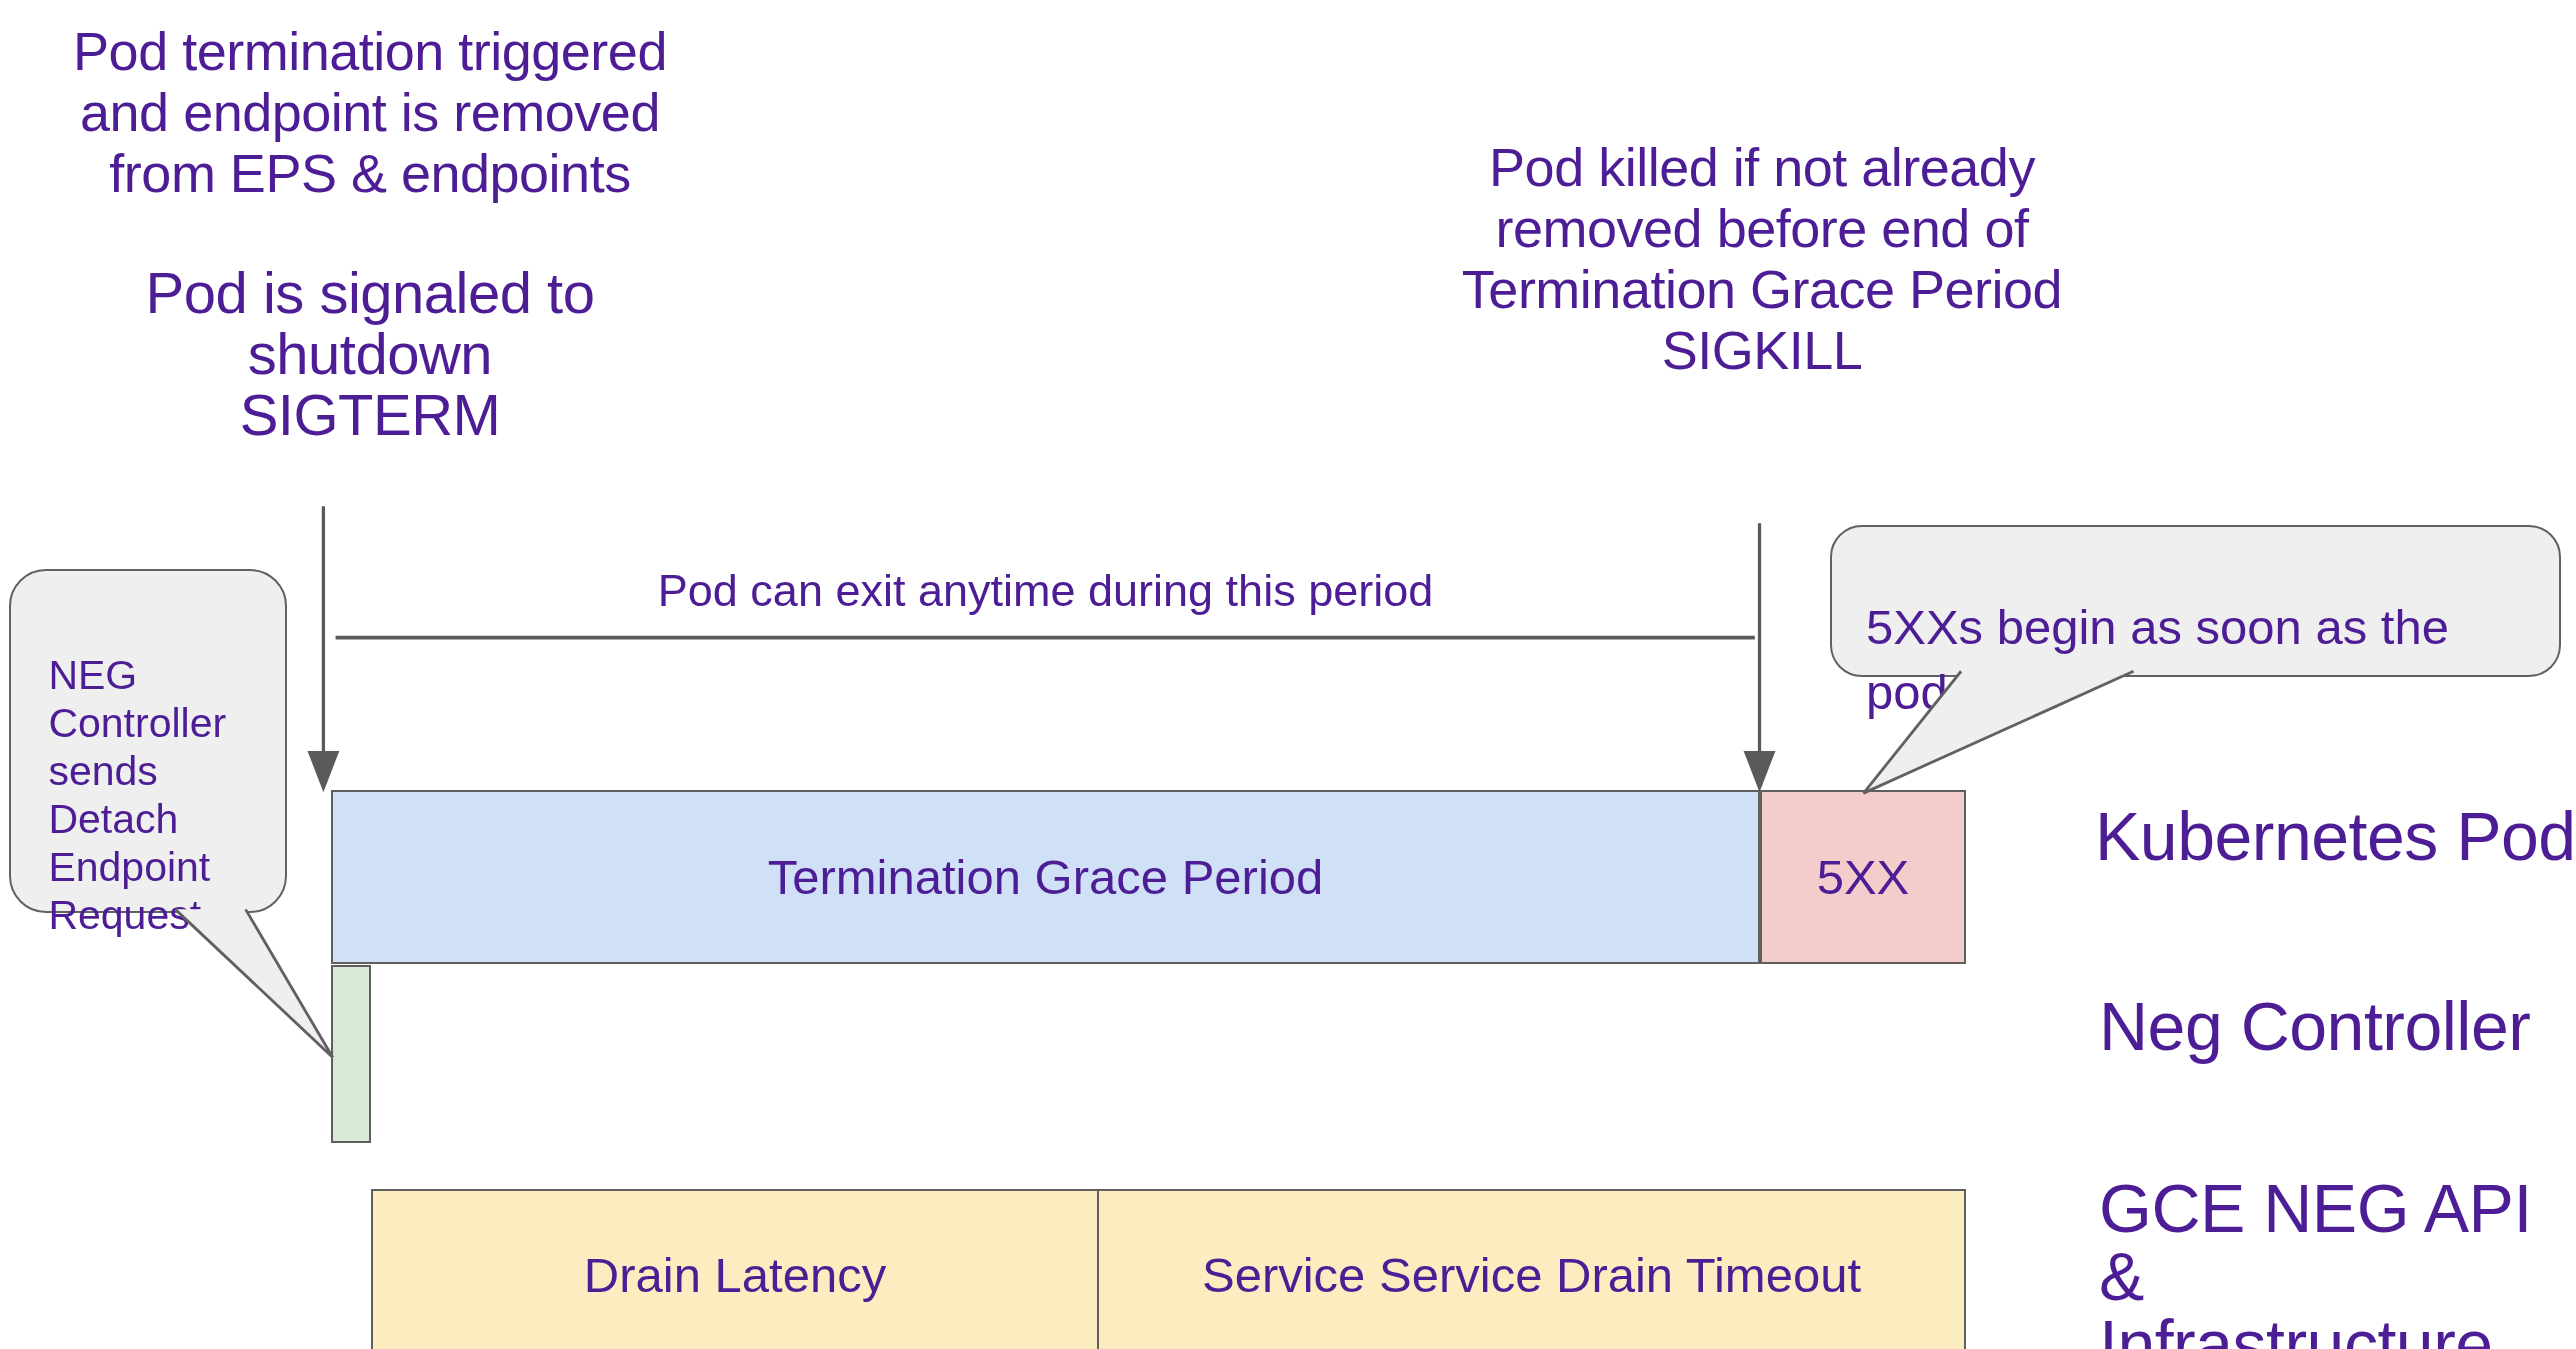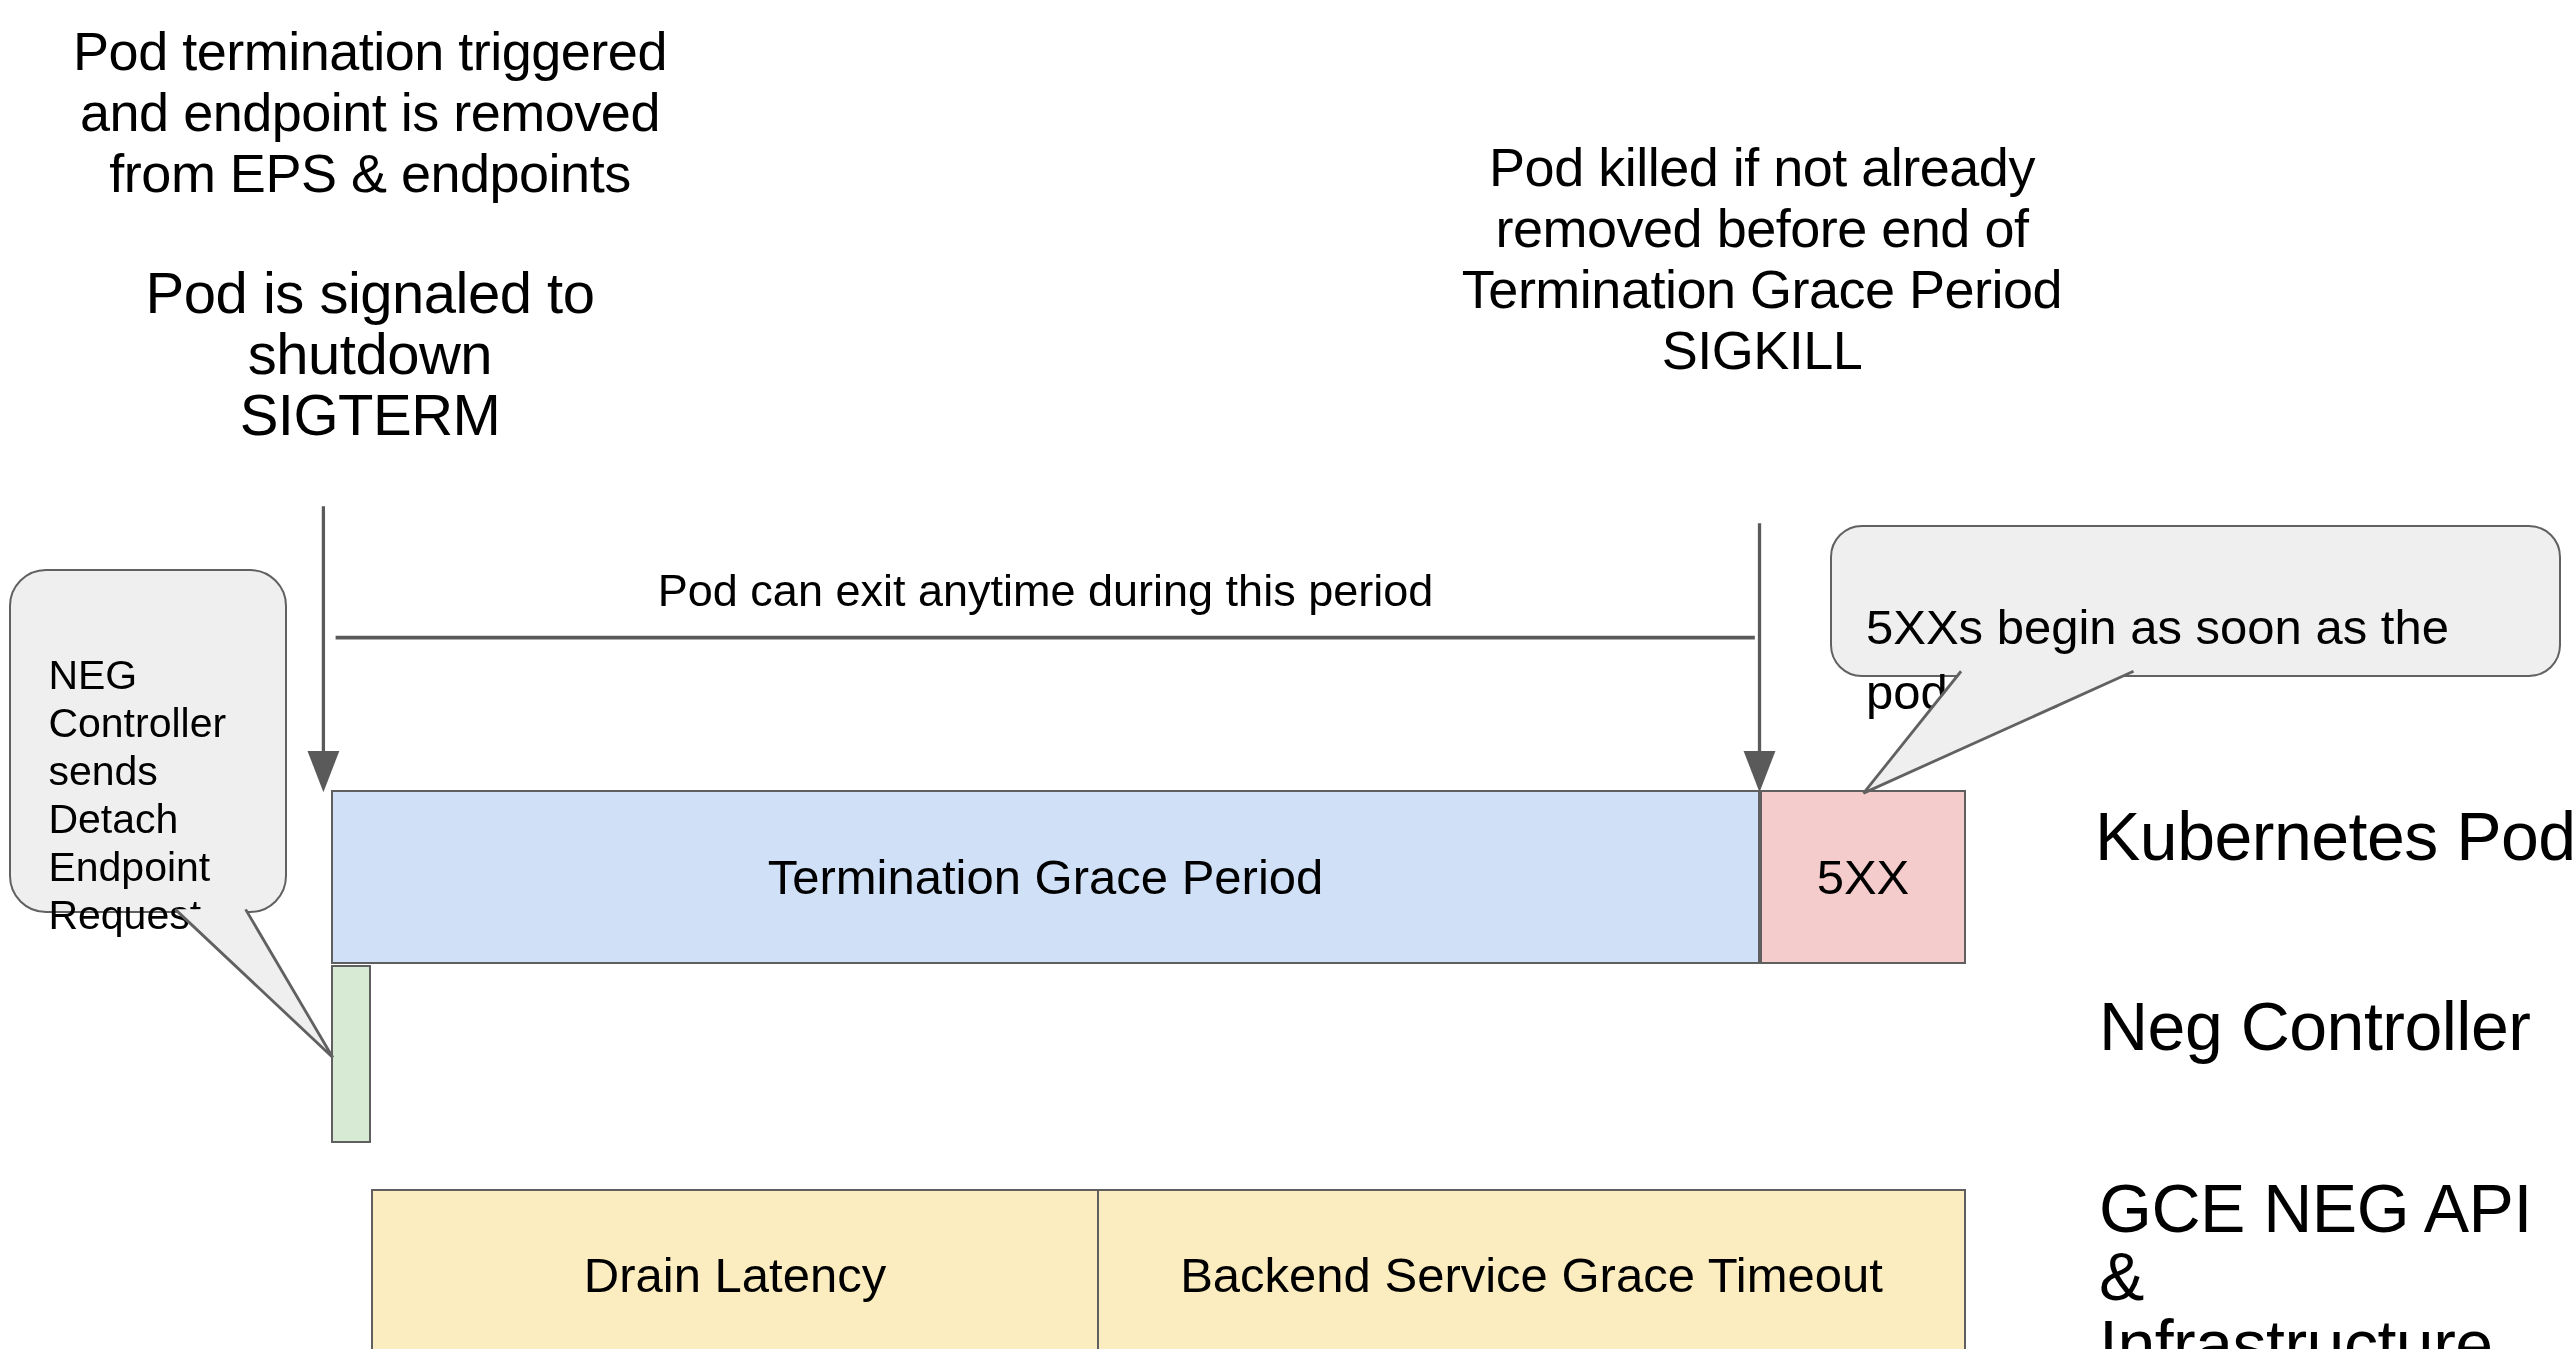--- a/index.html
+++ b/index.html
@@ -2,21 +2,21 @@
 <html style="font-size:15px"><head>
 <meta charset="utf-8">
 <title>Diagram</title>
 <style>
   html,body{margin:0;padding:0;background:#ffffff;}
   #canvas{
     position:relative;
     width:2576px;height:1350px;
     background:#ffffff;
     font-family:"Liberation Sans", sans-serif;
-    color:#000000;
+    color:#4c1d95;
     overflow:hidden;
   }
   .txt{position:absolute;white-space:pre-line;}
   .center{text-align:center;}
   
   .tl1{left:28px;top:20.6px;width:684px;font-size:54px;line-height:61px;letter-spacing:-0.5px;}
   .tl2{left:28px;top:262px;width:684px;font-size:58px;line-height:61px;letter-spacing:-0.5px;}
   .tr1{left:1340px;top:137px;width:844px;font-size:54px;line-height:61px;letter-spacing:-0.5px;}
   .exit-label{left:337px;top:566px;width:1417px;font-size:45px;line-height:49px;}
   
@@ -63,21 +63,21 @@
   <div class="bar bar-red" style="background-color: rgb(244, 204, 204);">
     <span>5XX</span>
   </div>
   <div class="bar bar-green" style="background-color: rgb(215, 234, 211);"></div>
 
   <div class="bar-yellow-row" style="background-color: rgb(251, 237, 191);">
     <div class="ycell ycell1">
       <span>Drain Latency</span>
     </div>
     <div class="ycell ycell2">
-      <span>Backend Service Grace Timeout</span>
+      <span>Service Service Drain Timeout</span>
     </div>
   </div>
 
   <div class="row-label rl-k8s">Kubernetes Pod</div>
   <div class="row-label rl-gce">GCE NEG API &amp;
 Infrastructure</div>
   <div class="row-label rl-neg">Neg Controller</div>
 
   <div class="bubble bubble-neg" style="background-color: rgb(239, 239, 239);">
     <span>NEG

